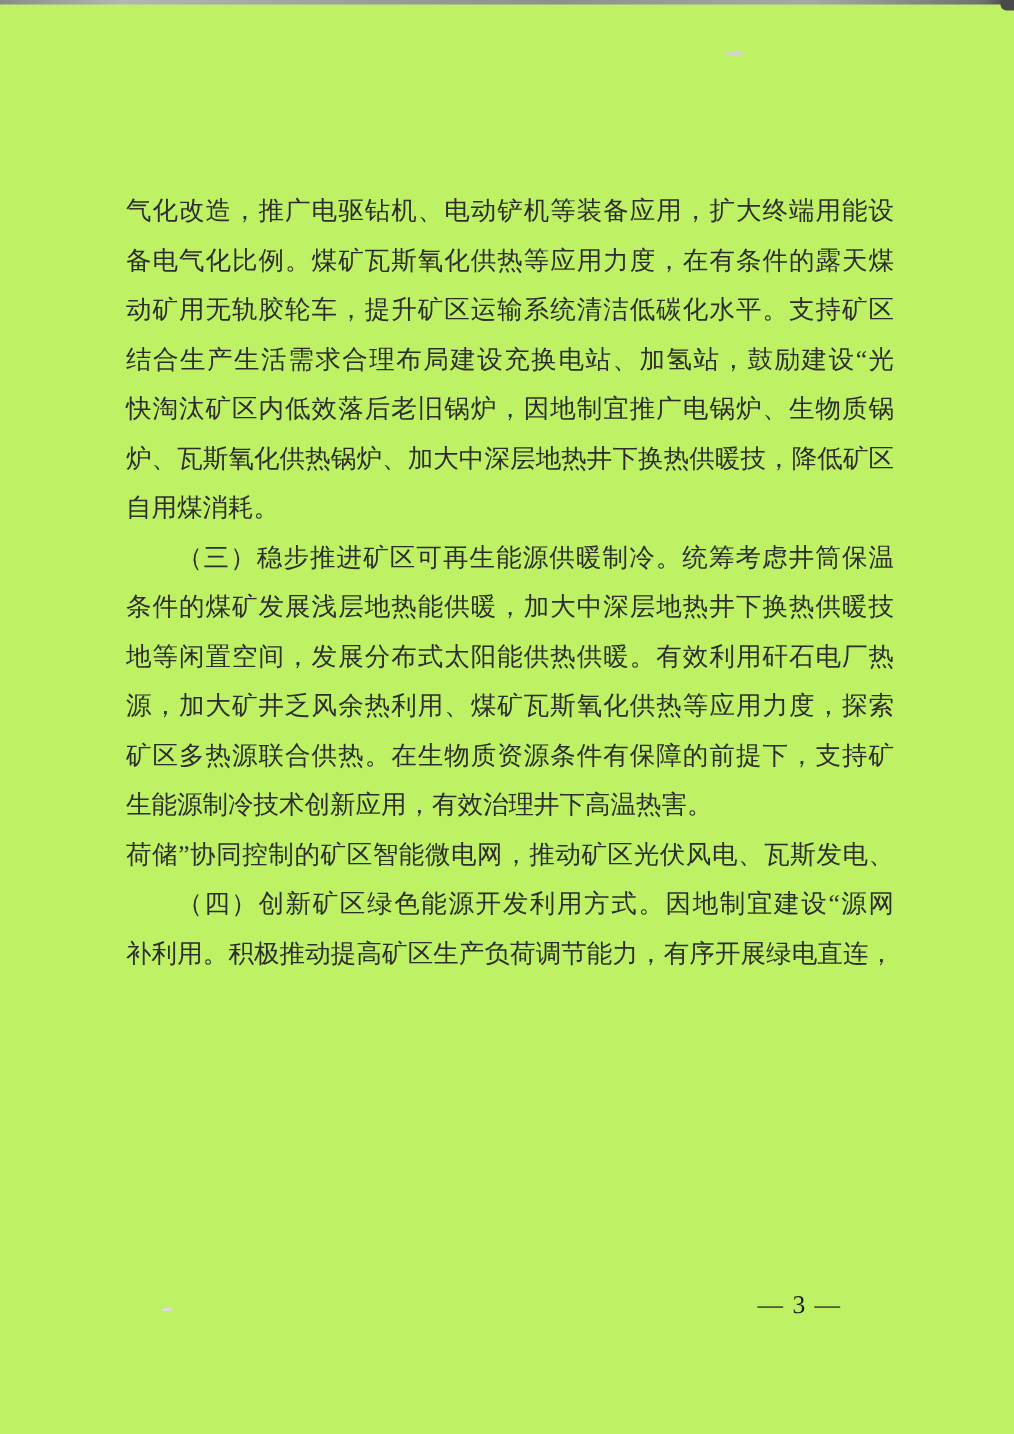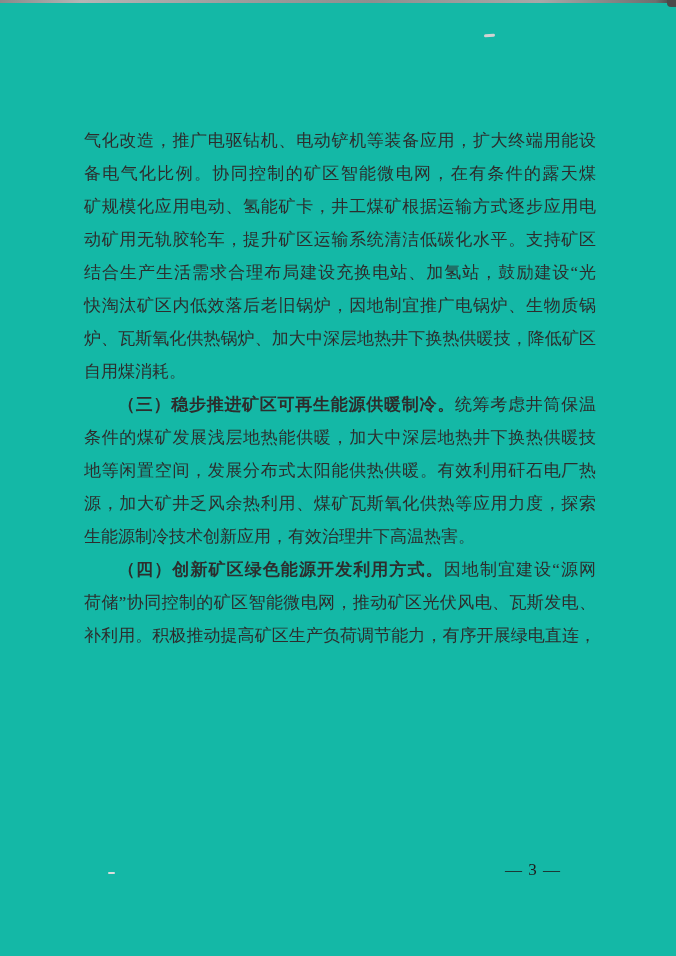--- a/index.html
+++ b/index.html
@@ -1,21 +1,21 @@
 <!DOCTYPE html>
 <html><head>
 <meta charset="utf-8">
 <style>
   html, body { margin: 0; padding: 0; background: #e8e8e8; }
   .page {
     position: relative;
     width: 676px;
     height: 956px;
     margin: 0 auto;
-    background: #14b8a6;
+    background: #bef264;
     font-family: "Liberation Serif", "DejaVu Serif", serif;
     overflow: hidden;
   }
   
   .top-edge {
     position: absolute;
     top: 0; left: 0;
     width: 676px; height: 3px;
     background: linear-gradient(90deg, #8a8a8a 0%, #b5b5b5 12%, #9d9d9d 35%, #8f8f8f 55%, #a8a8a8 80%, #6f6f6f 97%, #3c3c3c 100%);
   }
@@ -51,21 +51,21 @@
     color: #2d2d2d;
     letter-spacing: 0;
   }
   .line {
     white-space: nowrap;
     text-align: justify;
     height: 33px;
   }
   .line.j { text-align-last: justify; }
   .line.ind { text-indent: 2em; }
-  .lead { font-weight: bold; }
+  .lead { font-weight: normal; }
   .page-number {
     position: absolute;
     top: 860px;
     left: 498px;
     width: 70px;
     text-align: center;
     font-size: 17px;
     color: #1e1e1e;
     letter-spacing: 1px;
     white-space: nowrap;
@@ -75,31 +75,31 @@
 <body>
 
 <div class="page">
   <div class="top-edge"></div>
   <div class="top-corner-blot"></div>
   <div class="speck-1"></div>
   <div class="speck-2"></div>
 
   <div class="body-text">
       <div class="line j">气化改造，推广电驱钻机、电动铲机等装备应用，扩大终端用能设</div>
-      <div class="line j">备电气化比例。协同控制的矿区智能微电网，在有条件的露天煤</div>
-      <div class="line j">矿规模化应用电动、氢能矿卡，井工煤矿根据运输方式逐步应用电</div>
+      <div class="line j">备电气化比例。煤矿瓦斯氧化供热等应用力度，在有条件的露天煤</div>
       <div class="line j">动矿用无轨胶轮车，提升矿区运输系统清洁低碳化水平。支持矿区</div>
       <div class="line j">结合生产生活需求合理布局建设充换电站、加氢站，鼓励建设“光</div>
       <div class="line j">快淘汰矿区内低效落后老旧锅炉，因地制宜推广电锅炉、生物质锅</div>
       <div class="line j">炉、瓦斯氧化供热锅炉、加大中深层地热井下换热供暖技，降低矿区</div>
       <div class="line">自用煤消耗。</div>
       <div class="line j ind"><span class="lead">（三）稳步推进矿区可再生能源供暖制冷。</span>统筹考虑井筒保温</div>
       <div class="line j">条件的煤矿发展浅层地热能供暖，加大中深层地热井下换热供暖技</div>
       <div class="line j">地等闲置空间，发展分布式太阳能供热供暖。有效利用矸石电厂热</div>
       <div class="line j">源，加大矿井乏风余热利用、煤矿瓦斯氧化供热等应用力度，探索</div>
+      <div class="line j">矿区多热源联合供热。在生物质资源条件有保障的前提下，支持矿</div>
       <div class="line">生能源制冷技术创新应用，有效治理井下高温热害。</div>
+      <div class="line j">荷储”协同控制的矿区智能微电网，推动矿区光伏风电、瓦斯发电、</div>
       <div class="line j ind"><span class="lead">（四）创新矿区绿色能源开发利用方式。</span>因地制宜建设“源网</div>
-      <div class="line j">荷储”协同控制的矿区智能微电网，推动矿区光伏风电、瓦斯发电、</div>
       <div class="line j">补利用。积极推动提高矿区生产负荷调节能力，有序开展绿电直连，</div>
     </div>
 
   <div class="page-number">— 3 —</div>
 </div>
 
 </body></html>

